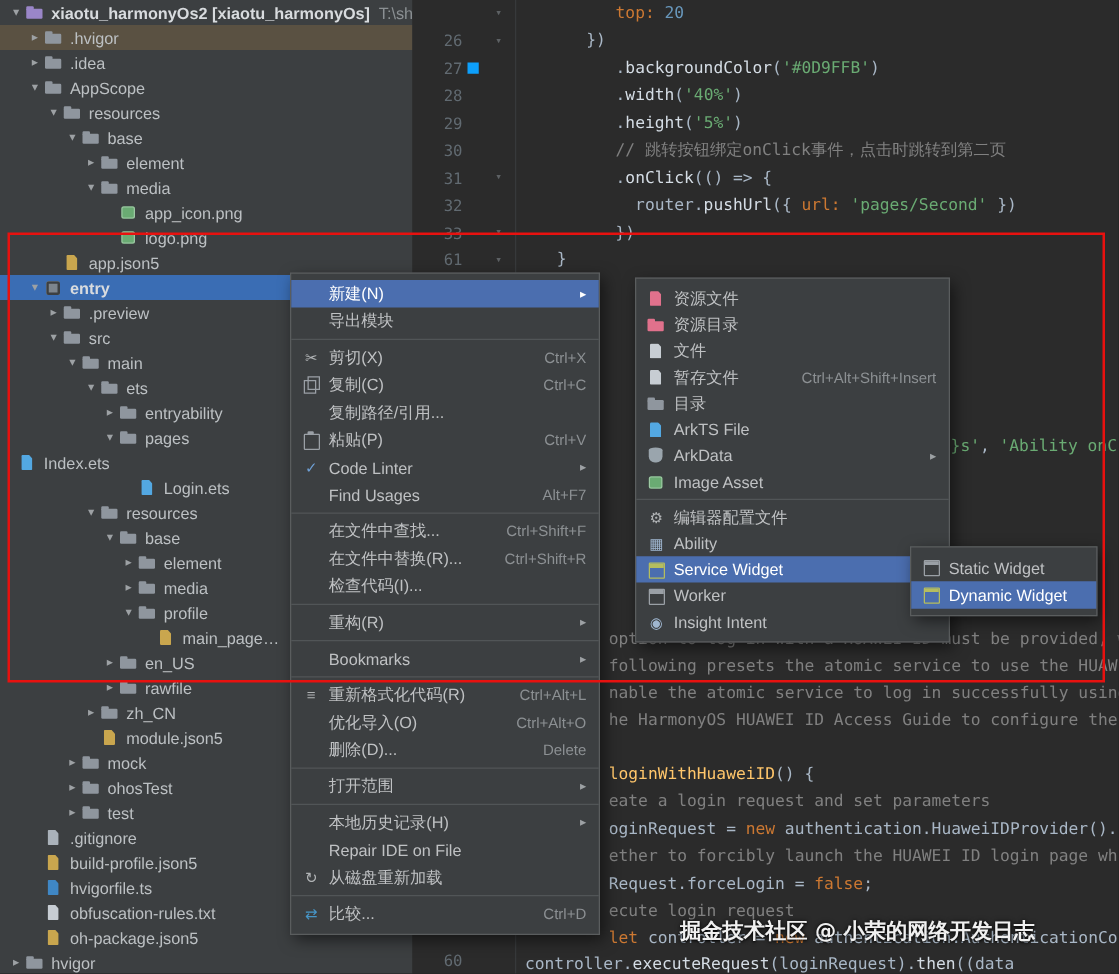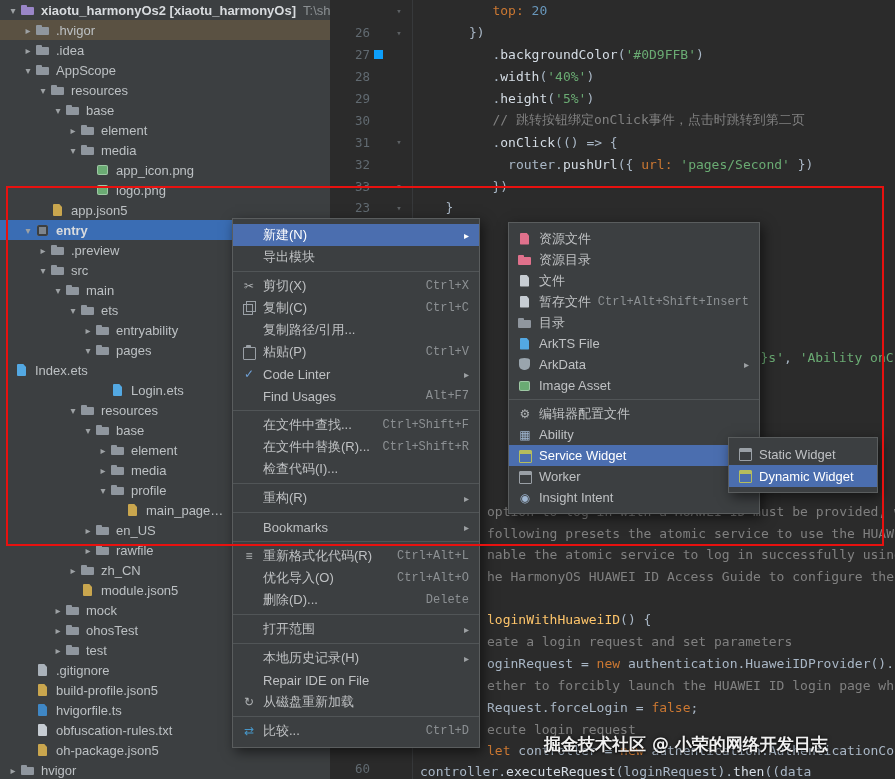--- a/index.html
+++ b/index.html
@@ -66,21 +66,21 @@
     position:absolute; background:#3c3f41; border:1px solid #5a5d5e;
     box-shadow:3px 4px 12px rgba(0,0,0,.55); padding:5px 0; font-size:13px; color:#bfc1c3;
   }
   #context-menu{ left:232px; top:218px; width:248px; z-index:30; }
   #new-submenu{ left:508px; top:222px; width:252px; z-index:31; }
   #new-submenu .menu-item{ height:21px; }
   #widget-submenu{ left:728px; top:437px; width:150px; z-index:32; }
   .menu-item{ height:22px; display:flex; align-items:center; padding:0 10px 0 7px; gap:5px; white-space:nowrap; }
   .menu-item.selected{ background:#4b6eaf; color:#ffffff;text-align:right; }
   .icn-slot{ width:18px; flex:none; display:flex; justify-content:center; }
-  .mi-shortcut{ margin-left:auto; color:#8c9093; font-size:12px;font-family:Liberation Mono, monospace; }
+  .mi-shortcut{ margin-left:auto; color:#8c9093; font-size:12px; }
   .mi-arrow{ margin-left:auto; color:#9da1a4; font-size:10px; }
   .menu-item.selected .mi-arrow{ color:#ffffff; }
   .menu-sep{ height:1px; background:#515557; margin:3px 0; }
   
   #watermark{
     position:absolute; left:544px; top:733px; z-index:40;
     font-size:17px; font-weight:bold; color:#f0f0f0;
     text-shadow:0 1px 2px rgba(0,0,0,.9), 0 0 4px rgba(0,0,0,.6);
     font-family:"DejaVu Sans",sans-serif; white-space:nowrap;
   }
@@ -347,21 +347,21 @@
           <span class="mark-col"></span>
           <span class="code-text"><span class="seg-plain">           router.</span><span class="seg-member">pushUrl</span><span class="seg-plain">({ </span><span class="seg-attr">url: </span><span class="seg-string">'pages/Second'</span><span class="seg-plain"> })</span></span>
         </div>
         <div class="code-line">
           <span class="gutter-num">33</span>
           <span class="swatch-col"></span>
           <span class="mark-col">▾</span>
           <span class="code-text"><span class="seg-plain">         })</span></span>
         </div>
         <div class="code-line">
-          <span class="gutter-num">23</span>
+          <span class="gutter-num">61</span>
           <span class="swatch-col"></span>
           <span class="mark-col">▾</span>
           <span class="code-text"><span class="seg-plain">   }</span></span>
         </div>
       </div>
     <div class="bottom-num">60</div>
   </div>
 
   <div class="gutter-guide"></div>
 

